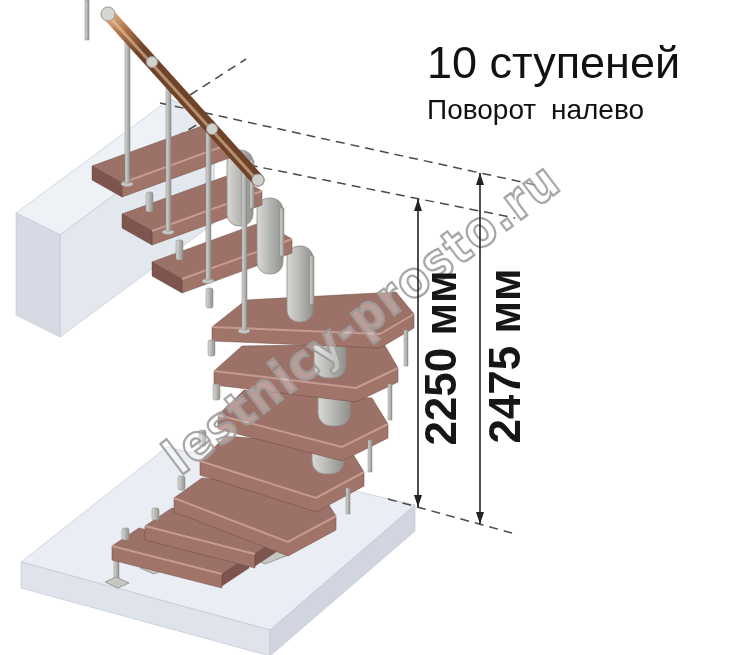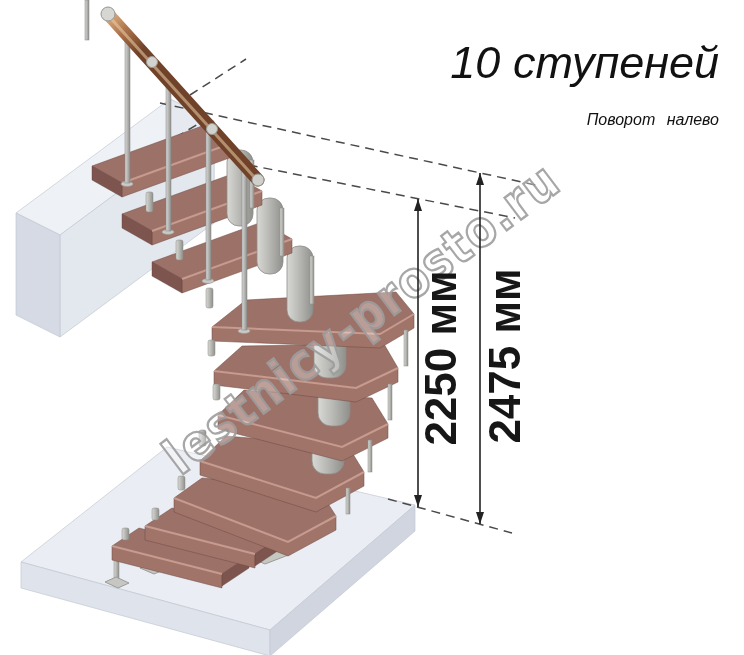--- a/index.html
+++ b/index.html
@@ -21,23 +21,23 @@
   .bA{fill:#eaedf3}.bB{fill:#dfe3eb}.bC{fill:#d0d5e0}
   .fl{stroke:#c3c8d2;stroke-width:.7}
   
   .dash{stroke:#4a4a4a;stroke-width:1.5;fill:none;stroke-dasharray:9 6}
   .dim{stroke:#222222;stroke-width:1.6}
   .arr{fill:#222222}
   .dimlabel{font-family:"Liberation Sans",sans-serif;font-size:44px;font-weight:700;fill:#161616}
   .wm{font-family:"DejaVu Sans",sans-serif;font-size:50px;font-weight:700;
       fill:rgba(255,255,255,.35);stroke:#9e9e9e;stroke-width:2.4;letter-spacing:2px;opacity:.9}
   
-  .title-box{position:absolute;left:427px;top:40px;width:292px;text-align:right;color:#111;font-style:italic;}
+  .title-box{position:absolute;left:427px;top:40px;width:292px;text-align:left;color:#111;}
   .title-main{font-size:45px;font-weight:400;letter-spacing:0px;line-height:1.0;}
-  .title-sub{font-size:16px;font-weight:400;word-spacing:7px;margin-top:26px;}
+  .title-sub{font-size:28px;font-weight:400;word-spacing:7px;margin-top:9px;}
 </style>
 </head>
 <body>
 
 <div id="stage">
 
 <svg id="scene" width="744" height="655" viewBox="0 0 744 655">
   <defs>
     <linearGradient id="gMet" x1="0" y1="0" x2="1" y2="0">
       <stop offset="0" stop-color="#d8d8d5"></stop>

